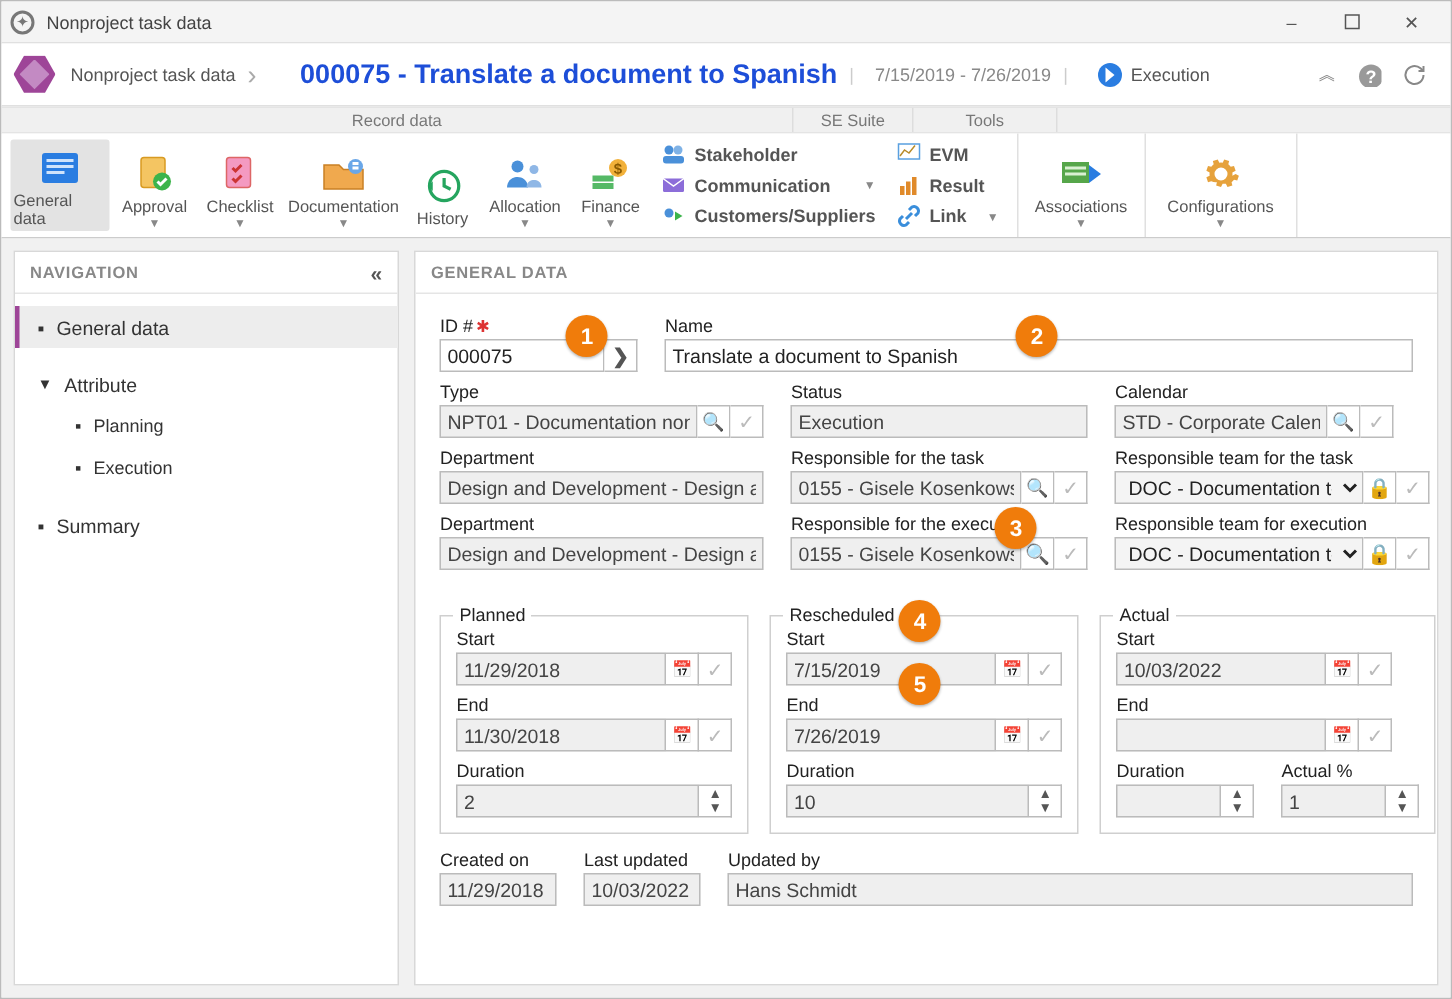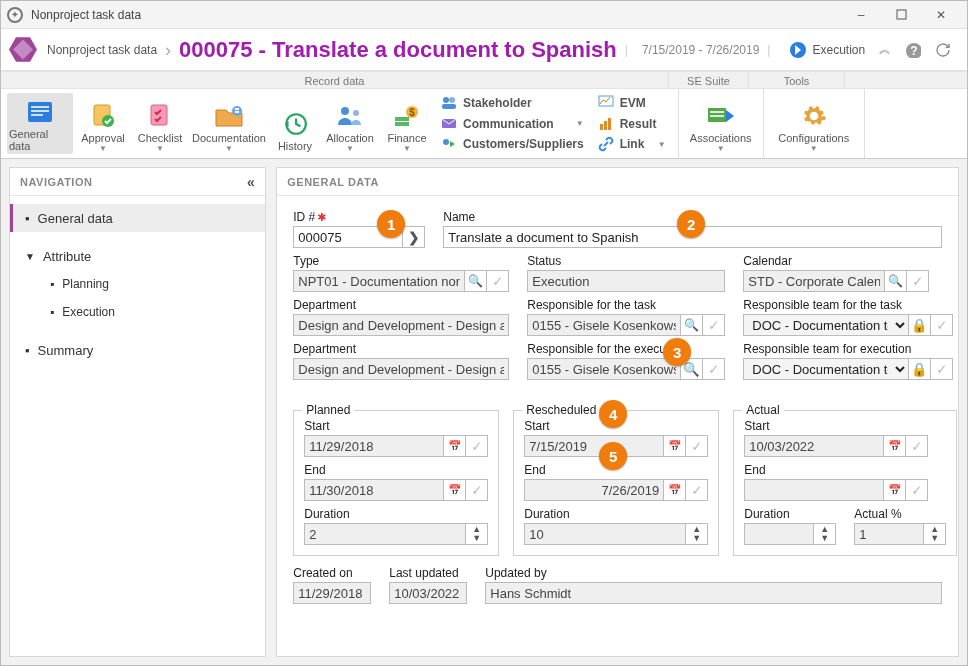--- a/index.html
+++ b/index.html
@@ -48,21 +48,21 @@
     width:28px; height:28px; position:relative; background:#9e4598;
     clip-path: polygon(25% 6%, 75% 6%, 100% 50%, 75% 94%, 25% 94%, 0 50%);
     display:flex; align-items:center; justify-content:center;
   }
   .hex-inner {
     width:20px; height:20px; background:#c38ac3;
     clip-path: polygon(50% 0, 100% 50%, 50% 100%, 0 50%);
   }
   .breadcrumb { display:flex; align-items:center; gap:8px; color:#555; }
   .breadcrumb .sep { color:#aaa; font-size:18px; line-height:1; }
-  .breadcrumb .current { font-size:22px; font-weight:600; color:#a21caf; }
+  .breadcrumb .current { font-size:18px; font-weight:600; color:#1d4ed8;margin-left:21px; }
   .daterange { color:#888; margin-left:6px; }
   .exec { display:flex; align-items:center; gap:6px; color:#555; margin-left:12px;}
   .exec-play {
     width:16px;height:16px;border-radius:50%;background:#2a7de1;
     position:relative;
   }
   .exec-play::after{
     content:''; position:absolute; left:5px; top:3px;
     border-left:6px solid #fff; border-top:5px solid transparent; border-bottom:5px solid transparent;
   }
@@ -187,21 +187,21 @@
           <text x="9" y="13" text-anchor="middle" fill="#fff" font-size="12" font-weight="700">?</text>
         </svg>
       <svg width="18" height="18" viewBox="0 0 24 24" fill="none" stroke="#888" stroke-width="2">
           <path d="M21 12a9 9 0 1 1-3-6.7L21 8"></path>
           <path d="M21 3v5h-5"></path>
         </svg>
     </div>
   </div>
 
   <div class="ribbon-groups">
-    <div class="grp" style="width:668px">Record data</div>
+    <div class="grp" style="width:528px">Record data</div>
     <div class="grp" style="width:80px">SE Suite</div>
     <div class="grp" style="width:96px">Tools</div>
   </div>
 
   <div class="ribbon">
     <div class="section" style="flex:0 0 660px">
       <div class="big-btn active">
         <span class="ico">
           <svg width="28" height="24">
               <rect x="2" y="2" width="24" height="20" rx="2" fill="#2a7de1"></rect>
@@ -563,21 +563,21 @@
               <label>Start</label>
               <div style="display:flex">
                 <input class="txt ro" style="width: 140px;" readonly="" value="7/15/2019">
                 <button class="btn-mini date-ico"></button>
                 <button class="btn-mini" style="color:#bbb">✓</button>
               </div>
             </div>
             <div class="fld" style="margin-top:6px">
               <label>End</label>
               <div style="display:flex">
-                <input class="txt ro" style="width: 140px; text-align: right;" readonly="" value="7/26/2019">
+                <input class="txt ro" style="width: 140px;" readonly="" value="7/26/2019">
                 <button class="btn-mini date-ico"></button>
                 <button class="btn-mini" style="color:#bbb">✓</button>
               </div>
             </div>
             <div class="fld" style="margin-top:6px">
               <label>Duration</label>
               <div style="display:flex">
                 <input class="txt ro" style="width: 162px;" readonly="" value="10">
                 <button class="btn-mini" style="font-size:9px;line-height:9px">▲<br>▼</button>
               </div>

